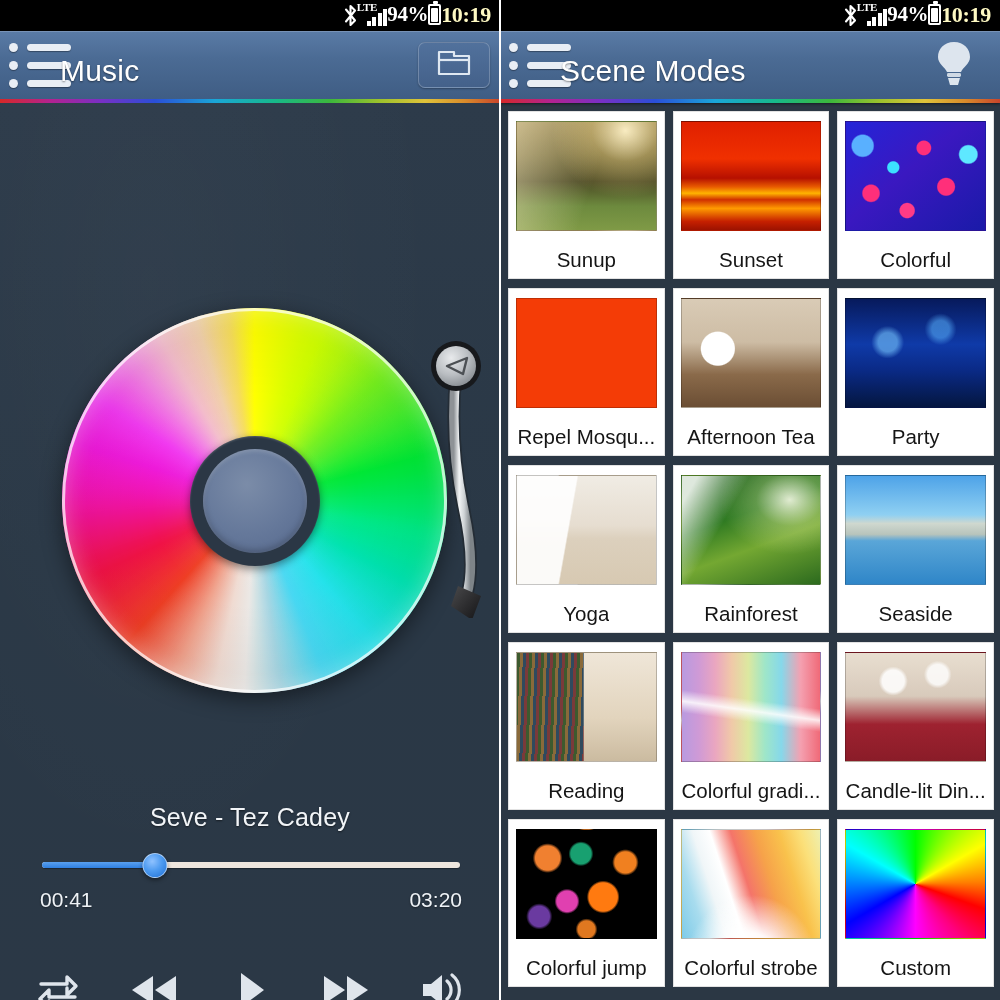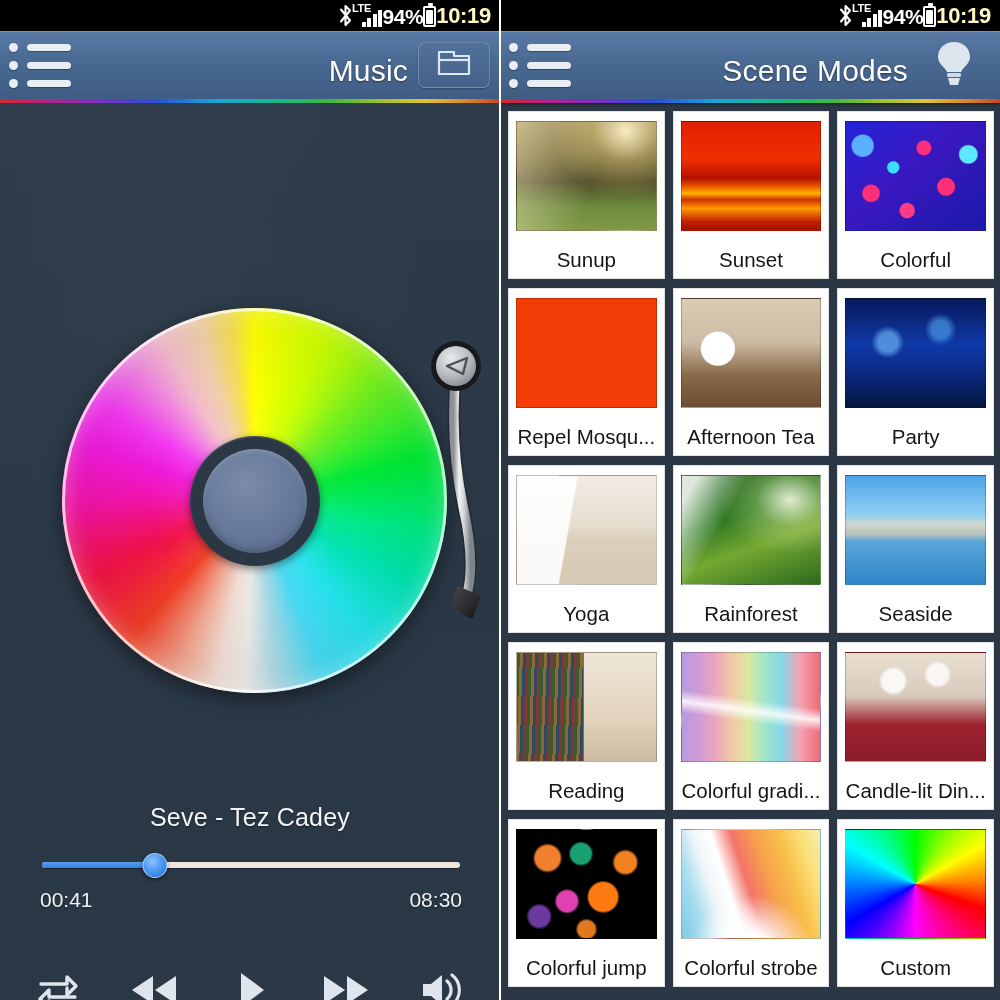--- a/index.html
+++ b/index.html
@@ -7,21 +7,21 @@
 
   .screen{position:relative;width:1000px;height:1000px;display:flex;}
   .panel{position:relative;width:500px;height:1000px;overflow:hidden;}
   .panel.left{background:#2b3948;}
   .panel.right{background:#2b3744;}
   .divider{position:absolute;left:499px;top:0;width:2px;height:1000px;background:#ffffff;z-index:40;}
 
   
   .statusbar{position:relative;height:31px;background:#000;display:flex;align-items:center;
     justify-content:flex-end;padding-right:9px;box-sizing:border-box;}
-  .sb-group{display:flex;align-items:flex-end;gap:0;}
+  .sb-group{display:flex;align-items:flex-start;gap:0;font-family:Liberation Serif, serif;}
   .sb-ico{display:flex;align-items:flex-end;}
   .sb-text{color:#fff;font-size:21px;font-weight:bold;letter-spacing:-0.4px;line-height:1;}
   .sb-time{color:#fef9c3;font-size:22px;font-weight:bold;letter-spacing:-0.3px;line-height:1;}
   .bt svg{display:block;}
   .lte-wrap{position:relative;display:flex;align-items:flex-end;height:22px;}
   .lte-lbl{position:absolute;top:-3px;left:-2px;color:#fff;font-size:11px;font-weight:bold;letter-spacing:-0.3px;}
   .bars{display:flex;align-items:flex-end;gap:1.5px;height:17px;margin-left:8px;}
   .bars i{display:block;width:4px;background:#fff;}
   .bars i:nth-child(1){height:5px;}
   .bars i:nth-child(2){height:9px;}
@@ -34,21 +34,21 @@
   
   .appbar{position:relative;height:68px;
     background:linear-gradient(180deg,#5a7ba6 0%,#4b6b94 40%,#3f5d84 100%);
     display:flex;align-items:center;overflow:hidden;}
   .appbar::after{content:"";position:absolute;left:0;right:0;top:0;height:1px;background:rgba(255,255,255,0.18);}
   .menu-icon{width:78px;height:68px;display:flex;flex-direction:column;justify-content:center;
     align-items:center;gap:9px;padding-left:2px;box-sizing:border-box;cursor:pointer;}
   .menu-row{display:flex;align-items:center;gap:9px;}
   .menu-dot{width:9px;height:9px;border-radius:50%;background:#e9eef5;box-shadow:0 1px 1px rgba(0,0,0,.35);}
   .menu-bar{width:44px;height:7px;border-radius:4px;background:#e9eef5;box-shadow:0 1px 1px rgba(0,0,0,.35);}
-  .app-title{flex:1;text-align:right;color:#ffffff;font-size:30px;letter-spacing:.2px;
+  .app-title{flex:1;text-align:left;color:#ffffff;font-size:30px;letter-spacing:.2px;
     text-shadow:0 1px 2px rgba(0,0,0,.45);margin-left:-18px;margin-top:11px;}
   .hdr-right{width:92px;height:68px;display:flex;align-items:center;justify-content:center;}
   .folder-btn{width:70px;height:44px;border-radius:7px;
     background:linear-gradient(180deg,#51719c 0%,#44618a 100%);
     border:1px solid rgba(255,255,255,0.22);display:flex;align-items:center;justify-content:center;
     box-shadow:0 1px 2px rgba(0,0,0,.3);cursor:pointer;}
   .bulb{cursor:pointer;display:block;}
 
   .rainbow{height:4px;width:100%;
     background:linear-gradient(90deg,#d62828 0%,#b4228f 10%,#7a2fc4 20%,#2a4fd8 31%,
@@ -294,21 +294,21 @@
         <div class="np-title">Seve - Tez Cadey</div>
 
         <div class="seek">
           <div class="seek-track"></div>
           <div class="seek-fill" id="seekFill" style="width: 27%;"></div>
           <div class="seek-thumb" id="seekThumb" style="left: 27%;"></div>
         </div>
 
         <div class="times">
           <span>00:41</span>
-          <span>08:30</span>
+          <span>03:20</span>
         </div>
 
         <div class="controls">
           <div class="ctl">
             <span>
               <svg width="42" height="36" viewBox="0 0 42 36">
                 <path d="M4 12 H30 M30 12 L30 5 L39 14 L30 23 L30 16" fill="none" stroke="#dfe5ec" stroke-width="3.4" stroke-linejoin="round" stroke-linecap="round"></path>
                 <path d="M38 25 H12 M12 25 L12 18 L3 27 L12 36 L12 29" fill="none" stroke="#dfe5ec" stroke-width="3.4" stroke-linejoin="round" stroke-linecap="round"></path>
               </svg>
             </span>

